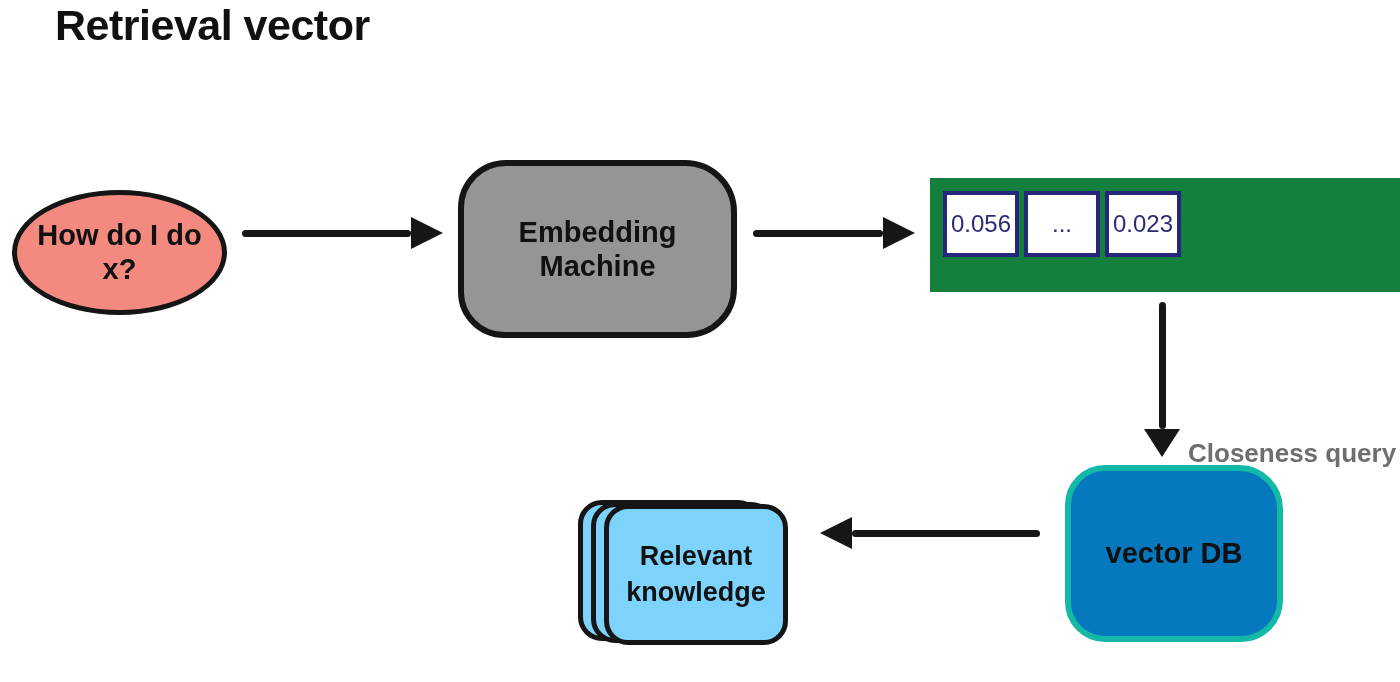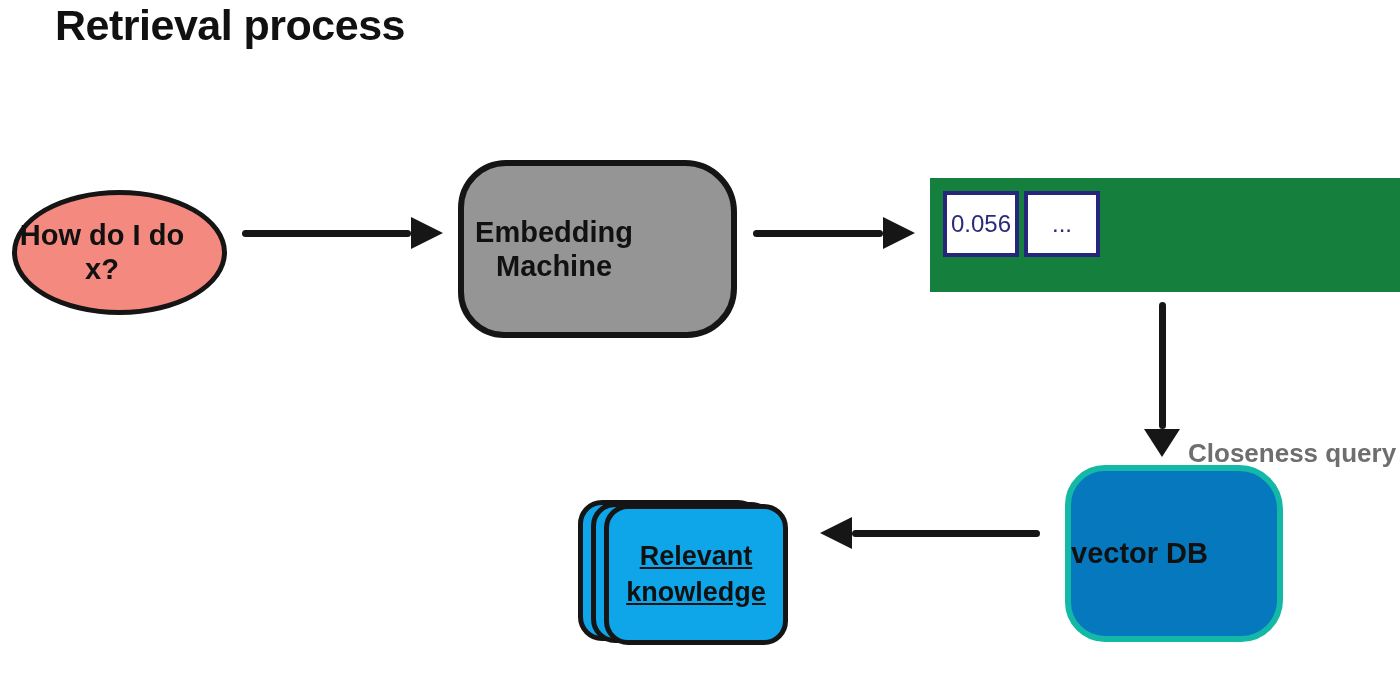--- a/index.html
+++ b/index.html
@@ -6,21 +6,21 @@
   html, body { width: 1400px; height: 682px; background: #ffffff; overflow: hidden; }
   body { position: relative; font-family: "Liberation Sans", sans-serif; color: #151515; }
 
   .page-title {
     position: absolute; left: 55px; top: 1px;
     font-size: 43px; font-weight: bold; letter-spacing: -0.5px; color: #111;
   }
 
   
   .node {
-    position: absolute; display: flex; align-items: center; 
+    position: absolute; display: flex; align-items: center; justify-content: center;
     text-align: center; font-weight: bold; color: #111;
   }
 
   .query-ellipse {
     left: 12px; top: 190px; width: 215px; height: 125px;
     background: #F4897F; border: 5px solid #151515; border-radius: 50%;
     font-size: 29px; line-height: 1.15;
   }
   .query-ellipse .inner { width: 170px; }
 
@@ -84,34 +84,34 @@
 
   .closeness-label {
     position: absolute; left: 1188px; top: 438px;
     font-size: 26px; color: #6E6E6E; font-weight: bold;
   }
 
   
   .knowledge-stack { position: absolute; left: 578px; top: 500px; width: 212px; height: 148px; }
   .k-card {
     position: absolute; width: 184px; height: 141px;
-    background: #0ea5e9; border: 5px solid #151515; border-radius: 24px; text-decoration: underline;
+    background: #7dd3fc; border: 5px solid #151515; border-radius: 24px;
   }
   .k-back   { left: 0px;  top: 0px; }
   .k-middle { left: 13px; top: 2px; }
   .k-front  {
     left: 26px; top: 4px;
     display: flex; align-items: center; justify-content: center; text-align: center;
     font-weight: bold; font-size: 27px; line-height: 1.3; color: #111;
   }
 </style>
 </head>
 <body>
 
-<h1 class="page-title">Retrieval process</h1>
+<h1 class="page-title">Retrieval vector</h1>
 
 <div class="node query-ellipse">
   <div class="inner">How do I do x?</div>
 </div>
 
 <div class="arrow-h arrow-1">
   <div class="shaft"></div>
   <div class="head-right"></div>
 </div>
 
@@ -121,20 +121,21 @@
 
 <div class="arrow-h arrow-2">
   <div class="shaft"></div>
   <div class="head-right"></div>
 </div>
 
 <div class="vector-panel">
   <div class="vector-cells">
     <div class="vector-cell">0.056</div>
     <div class="vector-cell">...</div>
+    <div class="vector-cell">0.023</div>
   </div>
 </div>
 
 <div class="arrow-v arrow-4">
   <div class="shaft"></div>
   <div class="head-down"></div>
 </div>
 
 <div class="closeness-label">Closeness query</div>
 

